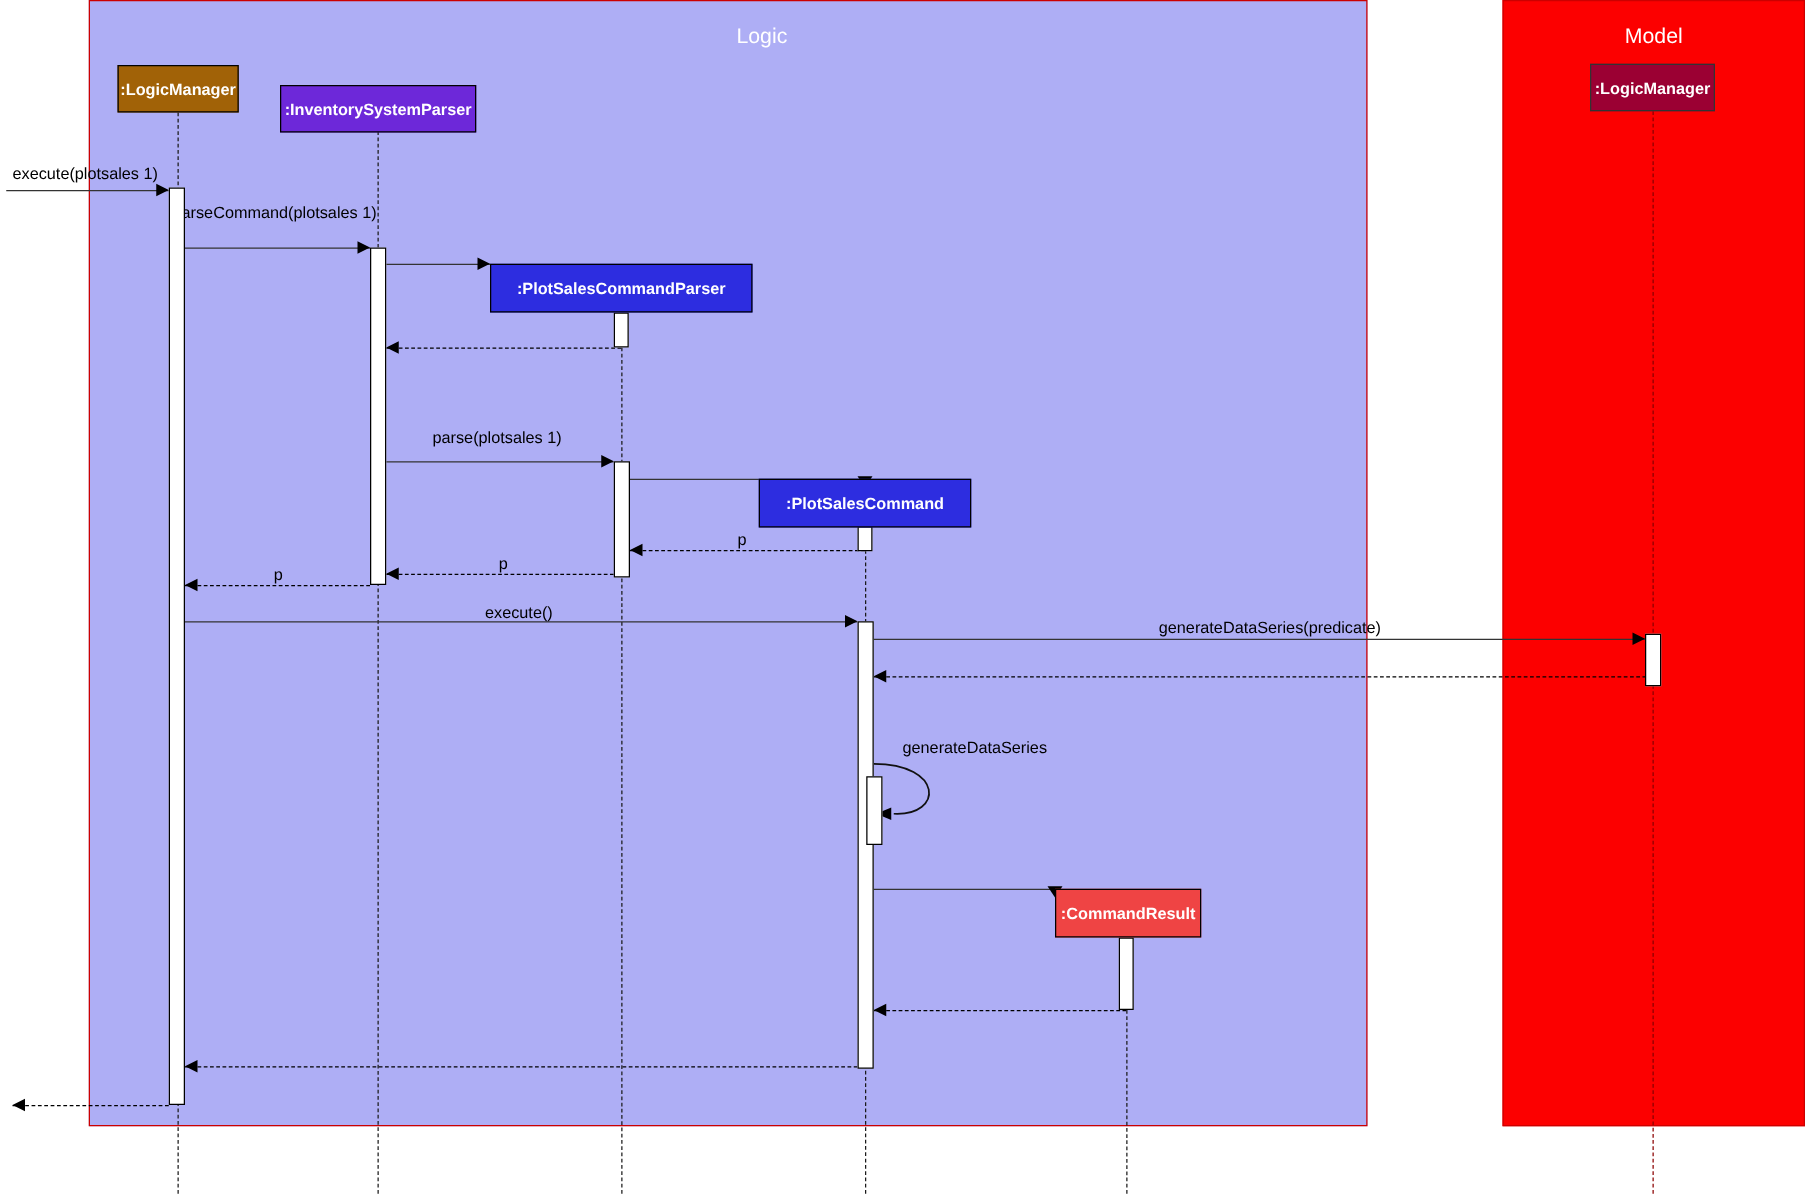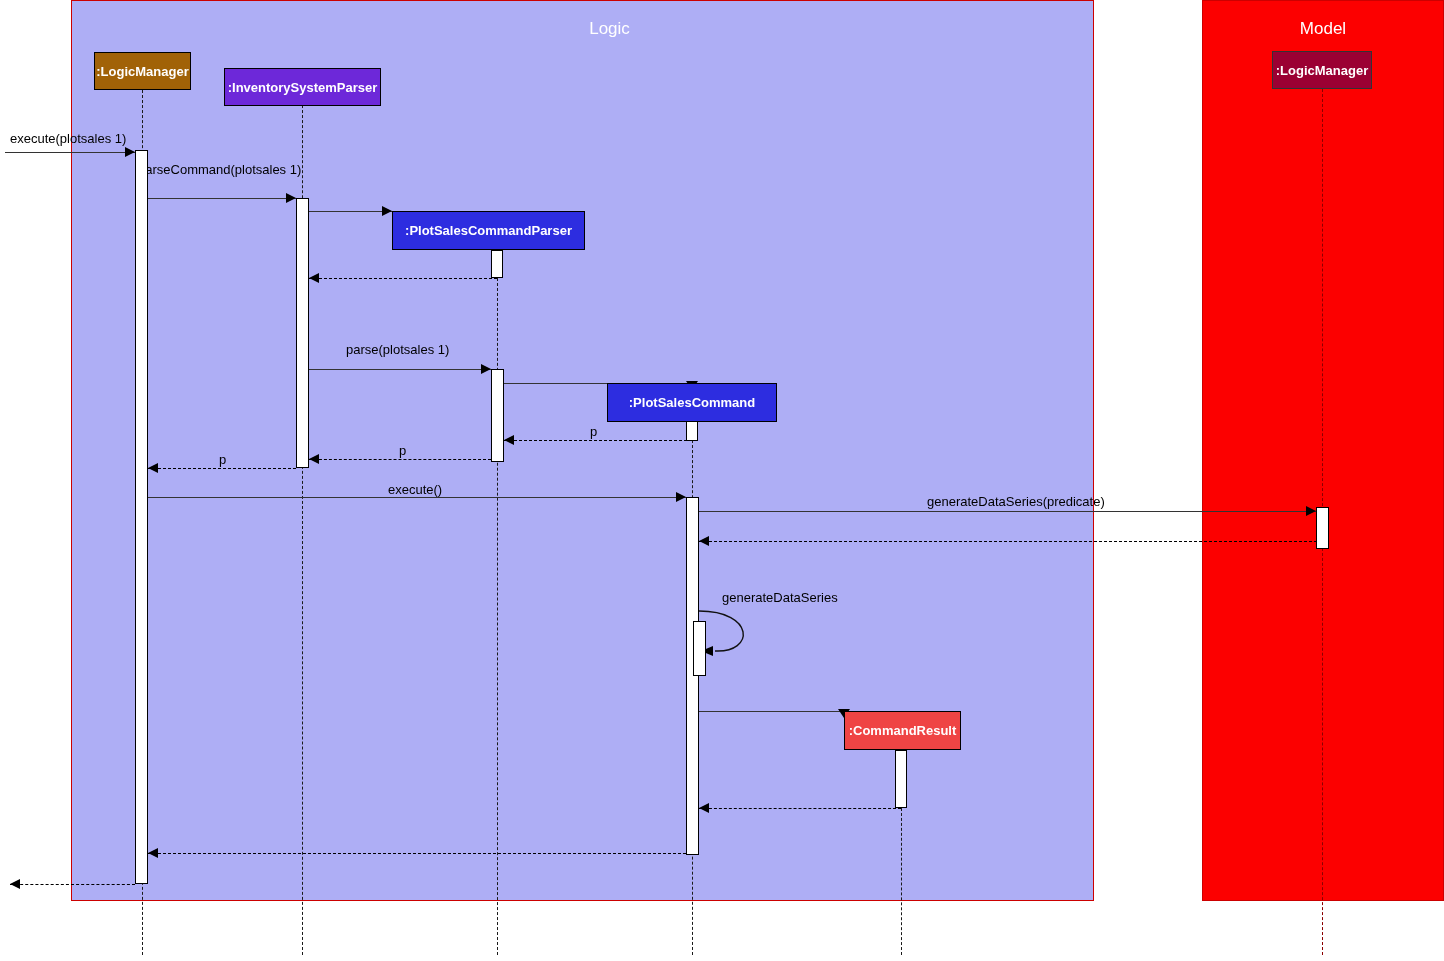--- a/index.html
+++ b/index.html
@@ -175,21 +175,21 @@
       <div class="activation" style="left: 895px; top: 750px; width: 12px; height: 58px;"></div>
       <div class="activation" style="left: 1316px; top: 507px; width: 13px; height: 42px;"></div>
     </div>
   <div id="boxes-layer">
       <div class="obj-box" style="left: 94px; top: 52px; width: 97px; height: 38px; background: #a16207; border-color: rgb(0, 0, 0); color: rgb(255, 255, 255); justify-content: center;">
         <span>:LogicManager</span>
       </div>
       <div class="obj-box" style="left: 224px; top: 68px; width: 157px; height: 38px; background: #6d28d9; border-color: rgb(0, 0, 0); color: rgb(255, 255, 255);">
         <span>:InventorySystemParser</span>
       </div>
-      <div class="obj-box" style="left: 392px; top: 211px; width: 193px; height: 39px; background: rgb(45, 45, 224); border-color: rgb(0, 0, 0); color: rgb(255, 255, 255);">
+      <div class="obj-box" style="left: 392px; top: 211px; width: 210px; height: 39px; background: rgb(45, 45, 224); border-color: rgb(0, 0, 0); color: rgb(255, 255, 255);">
         <span>:PlotSalesCommandParser</span>
       </div>
       <div class="obj-box" style="left: 607px; top: 383px; width: 170px; height: 39px; background: rgb(45, 45, 224); border-color: rgb(0, 0, 0); color: rgb(255, 255, 255);">
         <span>:PlotSalesCommand</span>
       </div>
       <div class="obj-box" style="left: 844px; top: 711px; width: 117px; height: 39px; background: #ef4444; border-color: rgb(0, 0, 0); color: rgb(255, 255, 255);">
         <span>:CommandResult</span>
       </div>
       <div class="obj-box" style="left: 1272px; top: 51px; width: 100px; height: 38px; background: rgb(155, 0, 51); border-color: rgb(51, 51, 51); color: rgb(255, 255, 255);">
         <span>:LogicManager</span>

